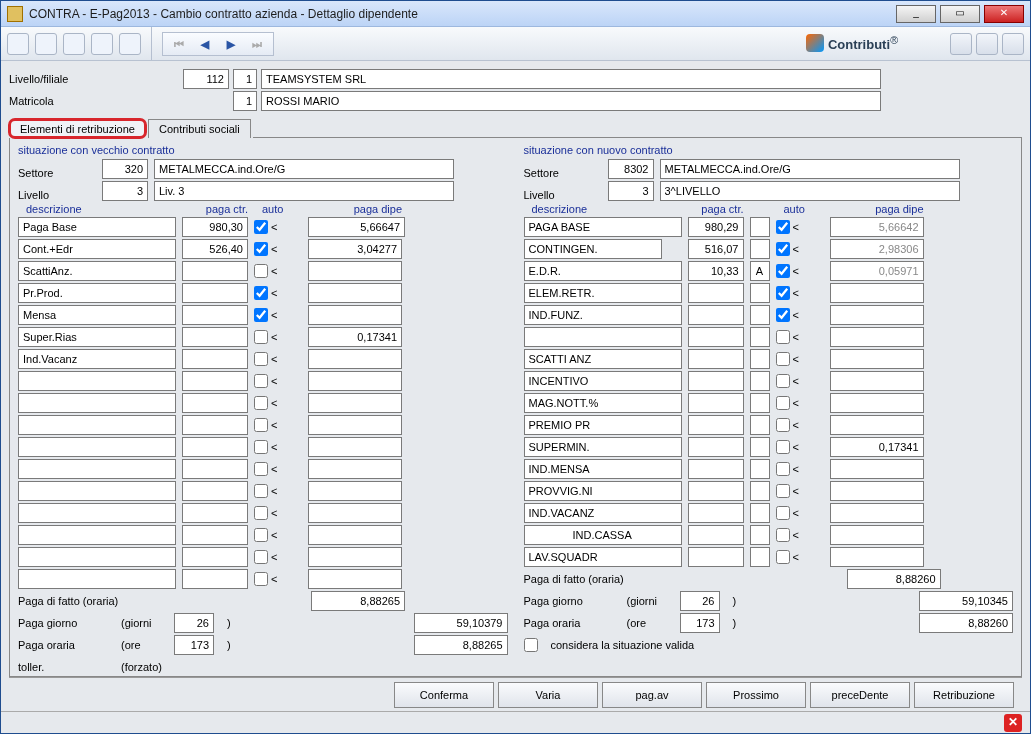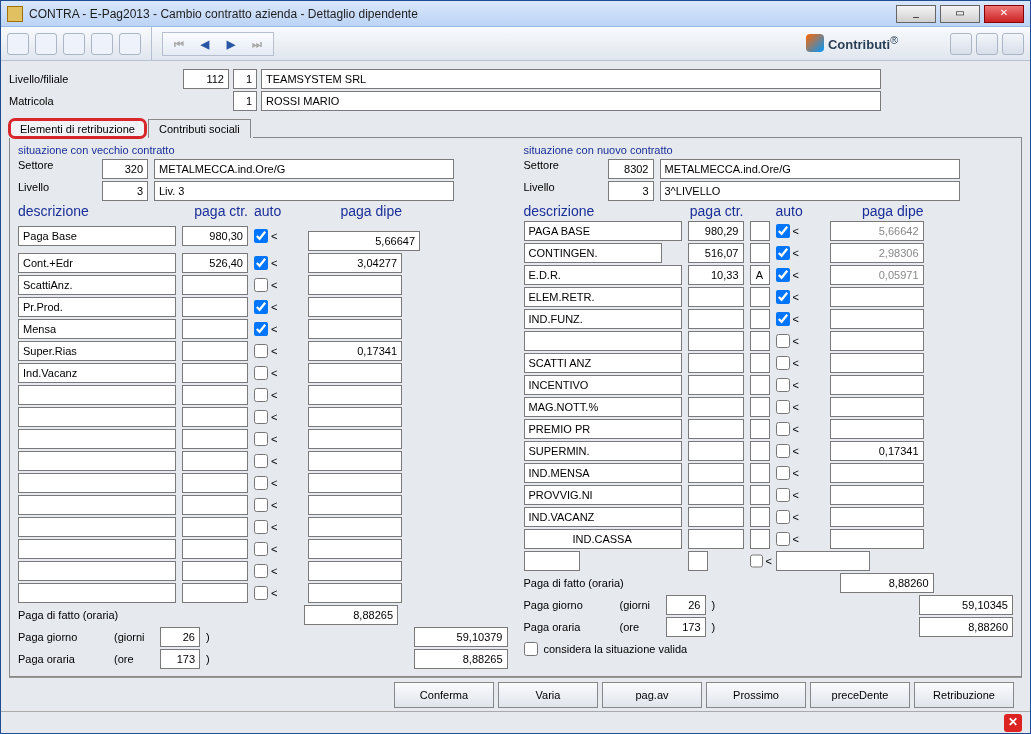--- a/index.html
+++ b/index.html
@@ -95,29 +95,29 @@
     border:1px solid #888;
     border-top:none;
     padding:6px 8px 4px 8px;
     display:flex;
     gap:16px;
     background:#e6e9ed;
     overflow:hidden;
   }
   .pane { flex:1; display:flex; flex-direction:column;}
   .pane-title { color:#1a2f99; margin-bottom:3px;}
-  .sett-row { display:flex; align-items:flex-start; gap:6px; margin-bottom:2px;}
-  .col-head { color:#1a2f99; font-size:14px;}
+  .sett-row { display:flex; align-items:flex-end; gap:6px; margin-bottom:2px;}
+  .col-head { color:#1a2f99; font-size:11px;margin-left:8px;}
   .grid { display:grid; gap:2px 6px;}
   .grid.left-grid { grid-template-columns: 158px 66px 48px 94px;}
   .grid.right-grid { grid-template-columns: 158px 56px 20px 48px 94px;}
   .cell { display:flex; align-items:center;}
   .chk { width:14px; height:14px;}
   .lt { margin-left:3px;}
-  .footer-row { display:flex; align-items:center; gap:6px; margin-top:2px; min-height:20px;}
+  .footer-row { display:flex; align-items:center; gap:13px; margin-top:2px; min-height:20px;}
   .footer-lbl { white-space:nowrap;}
   .buttons {
     height:34px;
     border-top:1px solid #999;
     display:flex;
     align-items:center;
     justify-content:flex-end;
     padding:0 8px;
     gap:4px;
     background:#e6e9ed;
@@ -234,21 +234,21 @@
               <input class="tx left" value="Paga Base" style="width: 158px;">
             </div>
             <div class="cell">
               <input class="tx" value="980,30" style="width: 66px;">
             </div>
             <div class="cell">
               <input type="checkbox" class="chk" checked="" style="">
               <span class="lt">&lt;</span>
             </div>
             <div class="cell">
-              <input class="tx" value="5,66647" style="width: 112px; margin-top: 10px;">
+              <input class="tx" value="5,66647" style="width: 97px;">
             </div>
             <div class="cell">
               <input class="tx left" value="Cont.+Edr" style="width: 186px;">
             </div>
             <div class="cell">
               <input class="tx" value="526,40" style="width: 66px;">
             </div>
             <div class="cell">
               <input type="checkbox" class="chk" checked="" style="">
               <span class="lt">&lt;</span>
@@ -732,20 +732,23 @@
               <input class="tx" style="width: 20px; text-align: center;">
             </div>
             <div class="cell">
               <input type="checkbox" class="chk" style="">
               <span class="lt">&lt;</span>
             </div>
             <div class="cell">
               <input class="tx" style="width: 94px;">
             </div>
             <div class="cell">
+              <input class="tx left" value="LAV.SQUADR" style="width: 158px;">
+            </div>
+            <div class="cell">
               <input class="tx" style="width: 56px;">
             </div>
             <div class="cell">
               <input class="tx" style="width: 20px; text-align: center;">
             </div>
             <div class="cell">
               <input type="checkbox" class="chk" style="">
               <span class="lt">&lt;</span>
             </div>
             <div class="cell">

